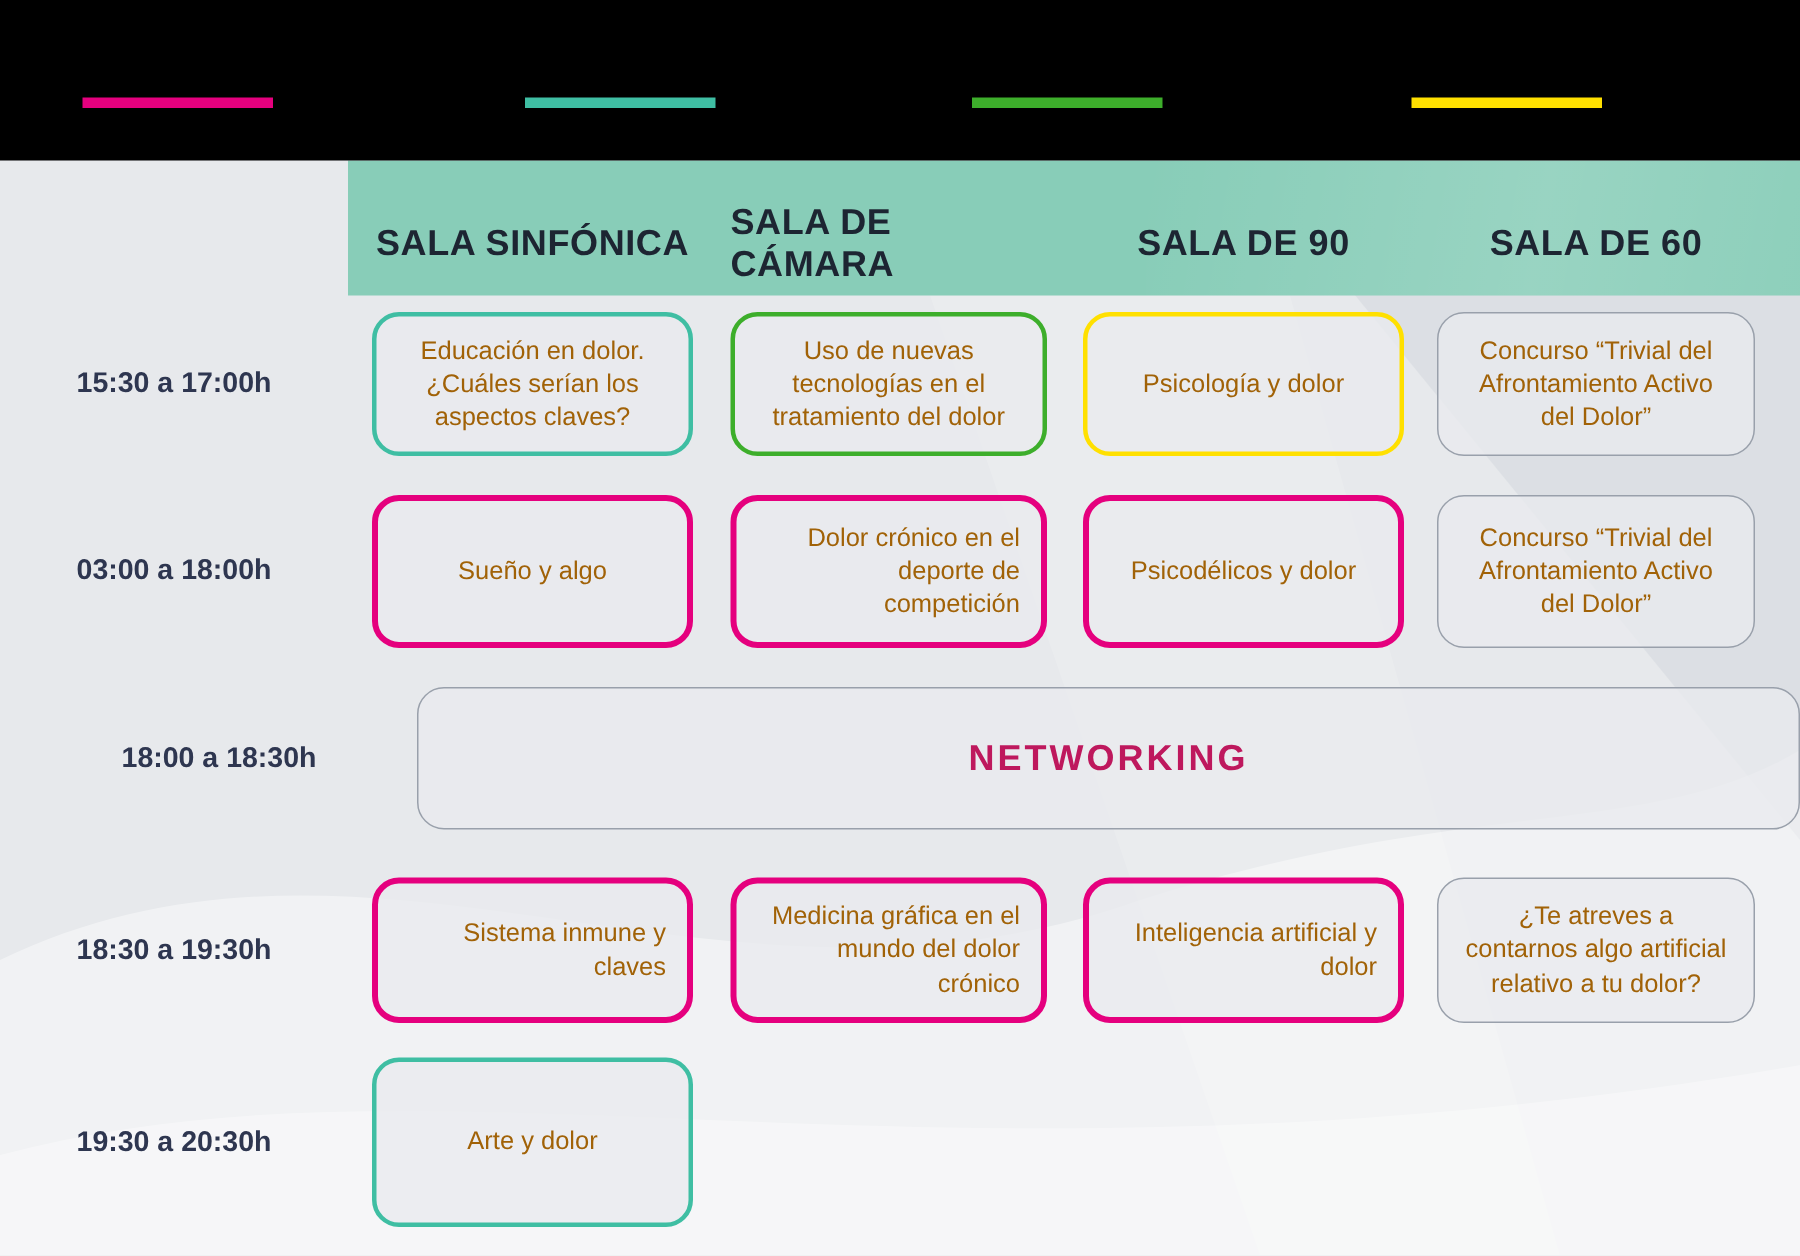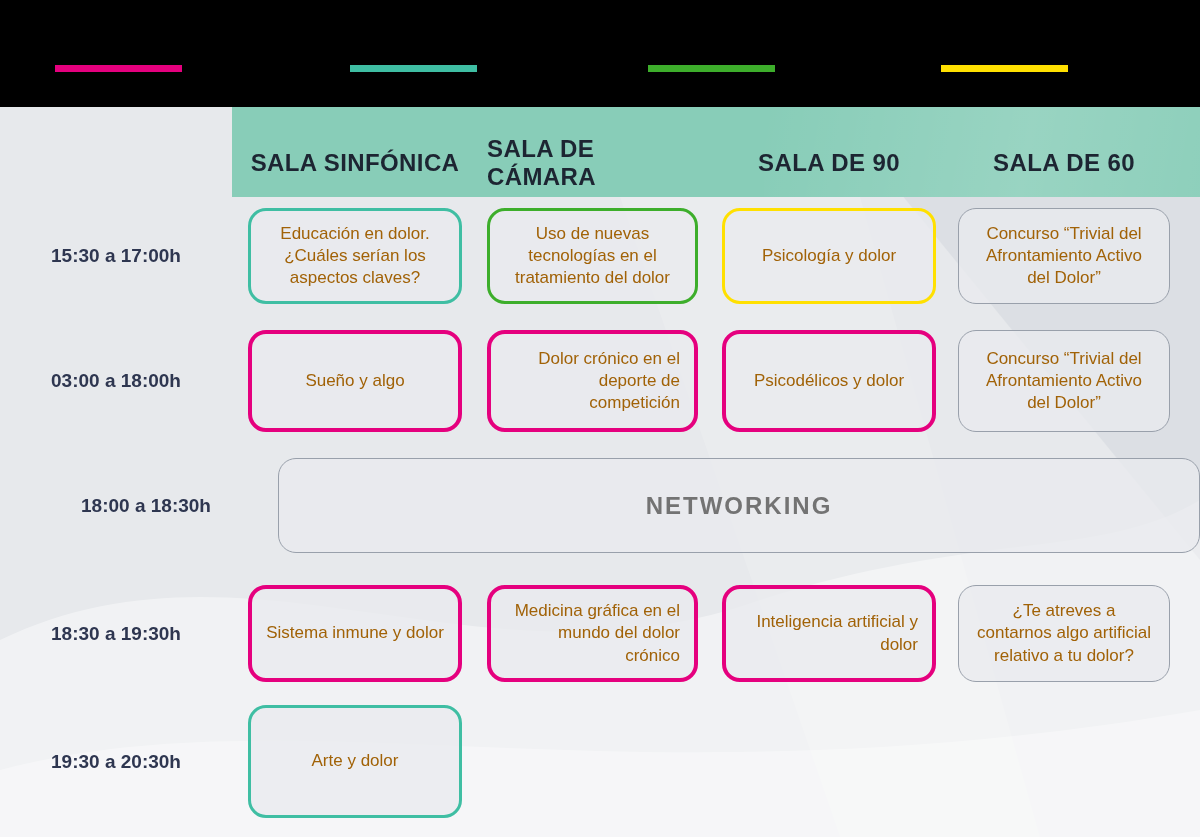--- a/index.html
+++ b/index.html
@@ -65,21 +65,21 @@
     background: rgba(233,235,238,0.78);
   }
   .b-teal   { border:3.5px solid #3FBEA3; }
   .b-green  { border:3.5px solid #3DAE2B; }
   .b-yellow { border:3.5px solid #FFE000; }
   .b-pink   { border:4px   solid #E5007E;text-align:right; }
   .b-gray   { border:1.5px solid #99A0AB; }
 
   .networking-cell {
     left:248px; width:922px;
-    font-size:24px; font-weight:bold; letter-spacing:2px; color:#737373;
+    font-size:24px; font-weight:bold; letter-spacing:2px; color:#be185d;
   }
 </style>
 </head>
 <body>
 
 <div class="page">
 
   <svg class="bg-svg" width="1200" height="837" viewBox="0 0 1200 837">
     <path d="M830,107 L1200,107 L1200,560 Z" fill="#C9CED6" opacity="0.35"></path>
     <path d="M620,197 L860,197 L1040,837 L840,837 Z" fill="#FFFFFF" opacity="0.15"></path>
@@ -111,20 +111,20 @@
   <div class="cell row1 col2 b-green">Uso de nuevas tecnologías en el tratamiento del dolor</div>
   <div class="cell row1 col4 b-gray">Concurso “Trivial del Afrontamiento Activo del Dolor”</div>
 
   <div class="cell row2 col1 b-pink">Sueño y algo</div>
   <div class="cell row2 col2 b-pink">Dolor crónico en el deporte de competición</div>
   <div class="cell row2 col3 b-pink">Psicodélicos y dolor</div>
   <div class="cell row2 col4 b-gray">Concurso “Trivial del Afrontamiento Activo del Dolor”</div>
 
   <div class="cell row3 networking-cell b-gray">NETWORKING</div>
 
-  <div class="cell row4 col1 b-pink">Sistema inmune y dolor</div>
+  <div class="cell row4 col1 b-pink">Sistema inmune y claves</div>
   <div class="cell row4 col2 b-pink">Medicina gráfica en el mundo del dolor crónico</div>
   <div class="cell row4 col3 b-pink">Inteligencia artificial y dolor</div>
   <div class="cell row4 col4 b-gray">¿Te atreves a contarnos algo artificial relativo a tu dolor?</div>
 
   <div class="cell row5 col1 b-teal">Arte y dolor</div>
 
 </div>
 
 </body></html>

